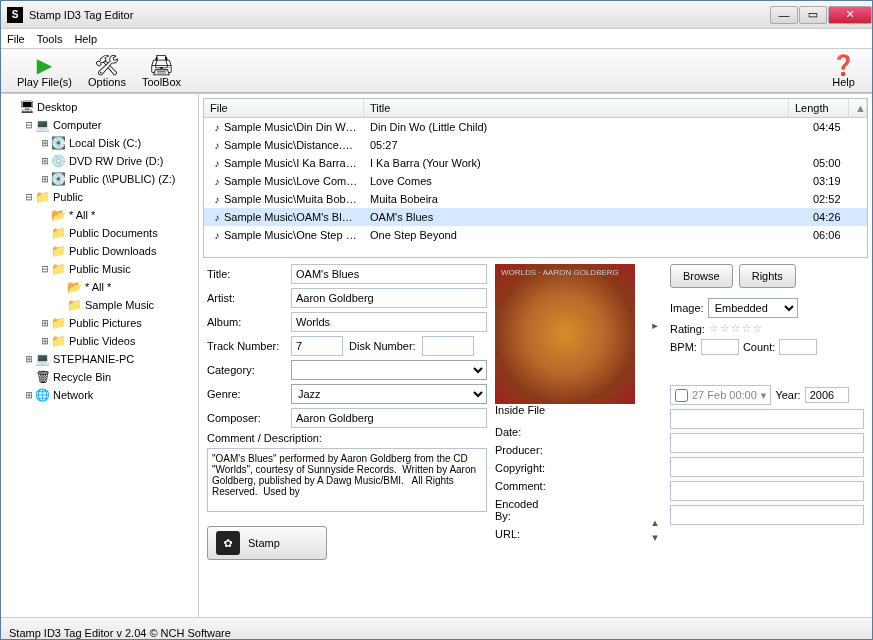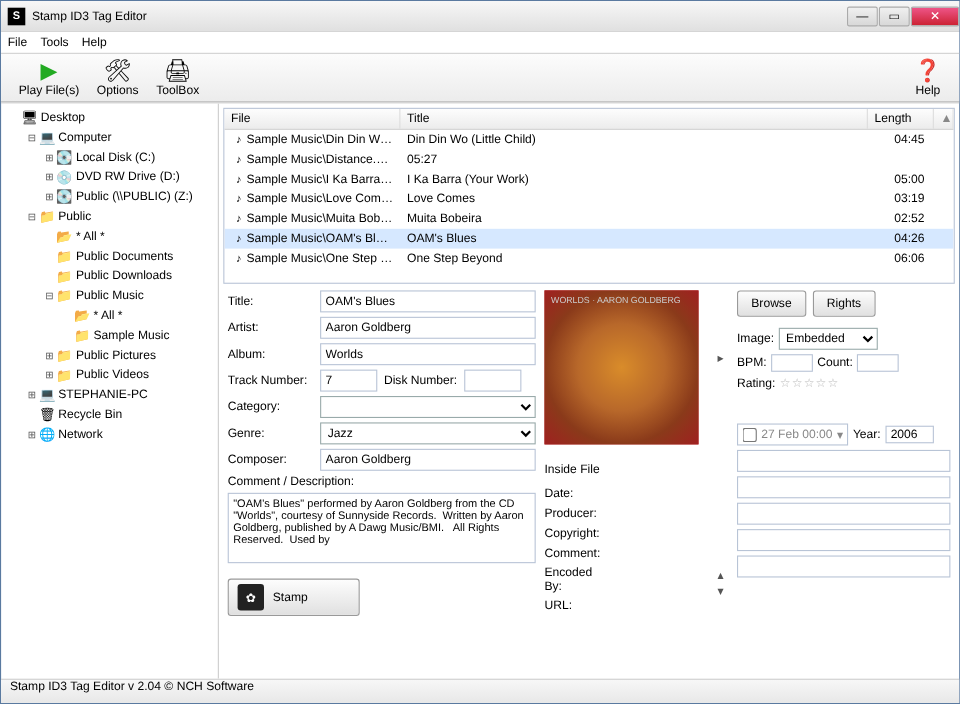--- a/index.html
+++ b/index.html
@@ -53,21 +53,21 @@
 .cover-label { position: absolute; top: 4px; left: 6px; color: #ccc; font-size: 8px; }
 .right-col { flex: 1; display: flex; flex-direction: column; gap: 4px; }
 .btnrow { display: flex; gap: 6px; margin-bottom: 6px; }
 .btn { height: 24px; padding: 0 12px; border: 1px solid #999; background: linear-gradient(#fdfdfd,#e0e0e0); border-radius: 3px; cursor: pointer; }
 .rrow { display: flex; align-items: center; gap: 4px; }
 .rlabel { width: 56px; }
 .rinput { flex: 1; border: 1px solid #b8c4d6; height: 20px; padding: 2px 4px; background: #fff; }
 .rinput-xs { width: 38px; border: 1px solid #b8c4d6; height: 16px; padding: 2px 4px; }
 .stars { color: #bbb; letter-spacing: 1px; cursor: pointer; }
 .arrow { width: 14px; text-align: center; color: #555; cursor: pointer; }
-.status { height: 22px; border-top: 1px solid #ccc; background: linear-gradient(#f7f7f7,#e8e8e8); display: flex; align-items: flex-start; padding: 0 8px; }
+.status { height: 22px; border-top: 1px solid #ccc; background: linear-gradient(#f7f7f7,#e8e8e8); display: flex; align-items: flex-end; padding: 0 8px; }
 .datebox { display: flex; align-items: center; border: 1px solid #b8c4d6; height: 20px; padding: 0 4px; gap: 4px; background: #fff; color: #888; }
 input[type=checkbox] { margin: 0; }
 </style>
 </head>
 <body>
 
 <div class="window">
 
   <div class="titlebar">
     <div class="icon">S</div>
@@ -280,21 +280,21 @@
             <span class="sicon">✿</span>
             <span>Stamp</span>
           </button>
         </div>
 
         <div class="cover-col">
           <div class="cover">
             <div class="cover-art"></div>
             <div class="cover-label">WORLDS · AARON GOLDBERG</div>
           </div>
-          <div style="margin-top:17px">Inside File</div>
+          <div style="margin-top:0">Inside File</div>
           <div style="height:10px"></div>
           <div class="rrow">
               <span class="rlabel">Date:</span>
             </div>
           <div style="height:6px"></div>
           <div class="rrow">
               <span class="rlabel">Producer:</span>
             </div>
           <div style="height:6px"></div>
           <div class="rrow">
@@ -324,28 +324,28 @@
         <div class="right-col">
           <div class="btnrow">
             <button class="btn">Browse</button>
             <button class="btn">Rights</button>
           </div>
           <div class="rrow">
               <span>Image:</span>
             <select class="fselect" style="flex:0 0 90px"><option>Embedded</option></select>
             </div>
           <div class="rrow">
+              <span>Rating:</span>
+            <span class="stars">☆☆☆☆☆</span>
+            </div>
+          <div class="rrow">
               <span>BPM:</span>
             <input class="rinput-xs" value="" style="">
             <span>Count:</span>
             <input class="rinput-xs" value="" style="">
-            </div>
-          <div class="rrow">
-              <span>Rating:</span>
-            <span class="stars">☆☆☆☆☆</span>
             </div>
           <div style="height:22px"></div>
           <div class="rrow">
             <span class="datebox">
                 <input type="checkbox" style="">
                 <span>27 Feb 00:00</span>
                 <span>▾</span>
               </span>
             <span>Year:</span>
             <input class="rinput-xs" style="width: 44px;" value="2006">

